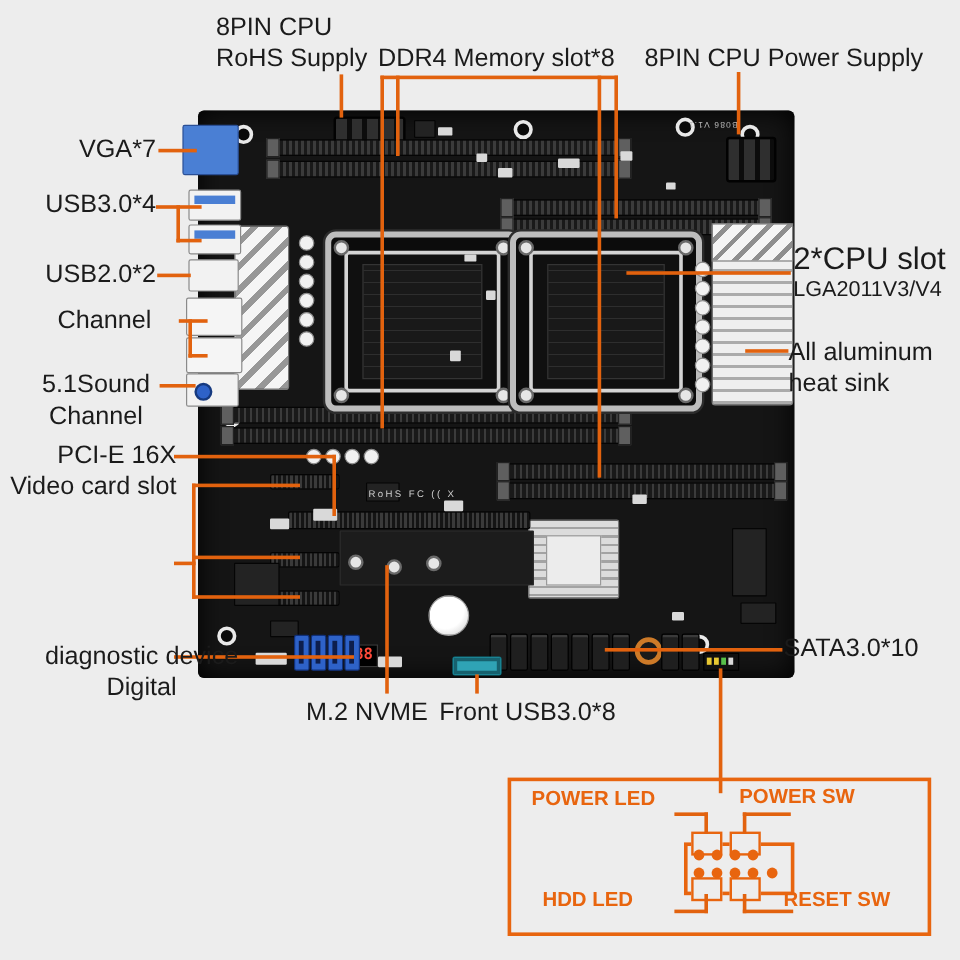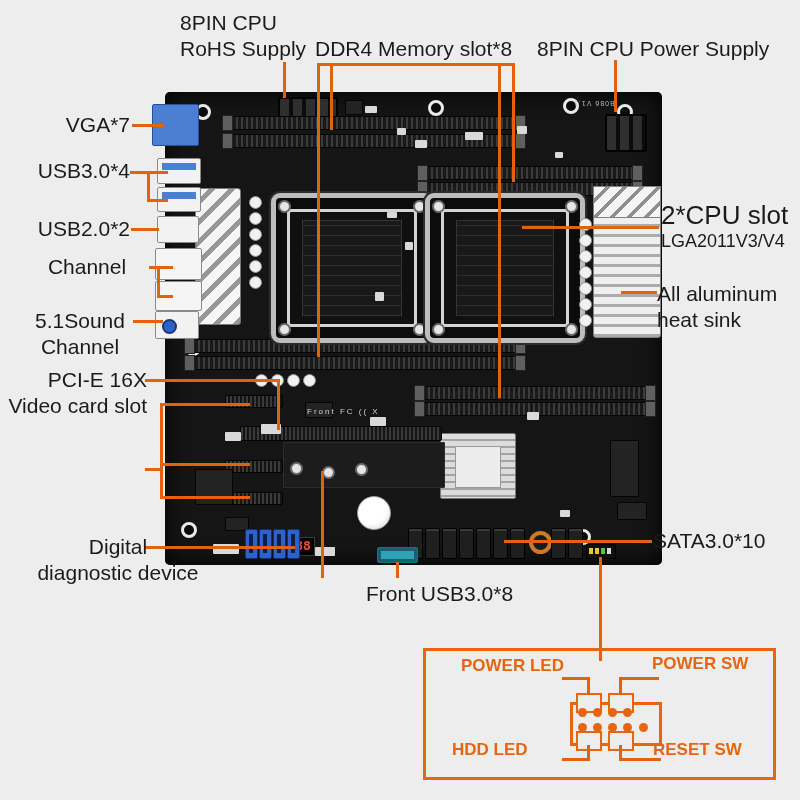--- a/index.html
+++ b/index.html
@@ -148,21 +148,21 @@
     <div class="screw" style="left:125px;top:370px"></div>
     <div class="screw" style="left:157px;top:374px"></div>
     <div class="screw" style="left:190px;top:371px"></div>
 
     <div style="left:192px;top:404px;width:32px;height:32px;border-radius:50%;background:radial-gradient(circle at 40% 35%,#ffffff 0 55%,#c9c9c9);border:1px solid #9f9f9f"></div>
     <div class="debug" style="left:126px;top:445px;width:22px;height:17px">88</div>
     <div class="ic" style="left:30px;top:377px;width:36px;height:34px"></div>
     <div class="ic" style="left:140px;top:310px;width:26px;height:14px"></div>
     <div class="ic" style="left:60px;top:425px;width:22px;height:12px"></div>
     <div class="ic" style="left:445px;top:348px;width:27px;height:55px"></div>
-    <div class="btxt" style="left:142px;top:315px;font-size:8px;letter-spacing:2px;color:#cfcfcf">Front  FC  ((  X</div>
+    <div class="btxt" style="left:142px;top:315px;font-size:8px;letter-spacing:2px;color:#cfcfcf">RoHS  FC  ((  X</div>
 
     <div class="spk" style="left:48px;top:452px;width:26px;height:10px"></div>
     <div class="spk" style="left:150px;top:455px;width:20px;height:9px"></div>
     <div class="sata-b" style="left:80px;top:437px">
         <i></i>
       </div>
     <div class="sata-b" style="left:94px;top:437px">
         <i></i>
       </div>
     <div class="sata-b" style="left:108px;top:437px">
@@ -251,37 +251,38 @@
   </div>
   <div class="lbl c" style="left:24px;top:308px;width:112px">
     <span class="ln">5.1Sound</span>
     <span class="ln">Channel</span>
   </div>
   <div class="lbl r" style="left:4px;top:367px;width:143px">
     <span class="ln">PCI-E 16X</span>
     <span class="ln">Video card slot</span>
   </div>
   <div class="lbl c" style="left:28px;top:534px;width:180px">
+    <span class="ln">diagnostic device</span>
     <span class="ln">Digital</span>
-    <span class="ln">diagnostic device</span>
-  </div>
+  </div>
+  <div class="lbl" style="left:255px;top:581px">M.2 NVME</div>
   <div class="lbl" style="left:366px;top:581px">Front USB3.0*8</div>
   <div class="lbl" style="left:661px;top:200px">
     <span class="ln" style="font-size:26px;line-height:30px">2*CPU slot</span>
     <span class="ln" style="font-size:18px;line-height:22px">LGA2011V3/V4</span>
   </div>
   <div class="lbl" style="left:657px;top:281px">
     <span class="ln">All aluminum</span>
     <span class="ln">heat sink</span>
   </div>
   <div class="lbl" style="left:653px;top:528px">SATA3.0*10</div>
 
   <div class="fp-box"></div>
-  <div class="fp-lbl" style="left:461px;top:656px">POWER LED</div>
-  <div class="fp-lbl" style="left:652px;top:654px">POWER SW</div>
+  <div class="fp-lbl" style="left:443px;top:656px">POWER LED</div>
+  <div class="fp-lbl" style="left:616px;top:654px">POWER SW</div>
   <div class="fp-lbl" style="left:452px;top:740px">HDD LED</div>
   <div class="fp-lbl" style="left:653px;top:740px">RESET SW</div>
 
   <div class="fp-rect" style="left:570px;top:702px;width:86px;height:38px"></div>
   <div class="fp-pair" style="left:576px;top:693px"></div>
   <div class="fp-pair" style="left:608px;top:693px"></div>
   <div class="fp-pair" style="left:576px;top:731px"></div>
   <div class="fp-pair" style="left:608px;top:731px"></div>
 
   <div class="fp-dot" style="left:578px;top:708px"></div>

